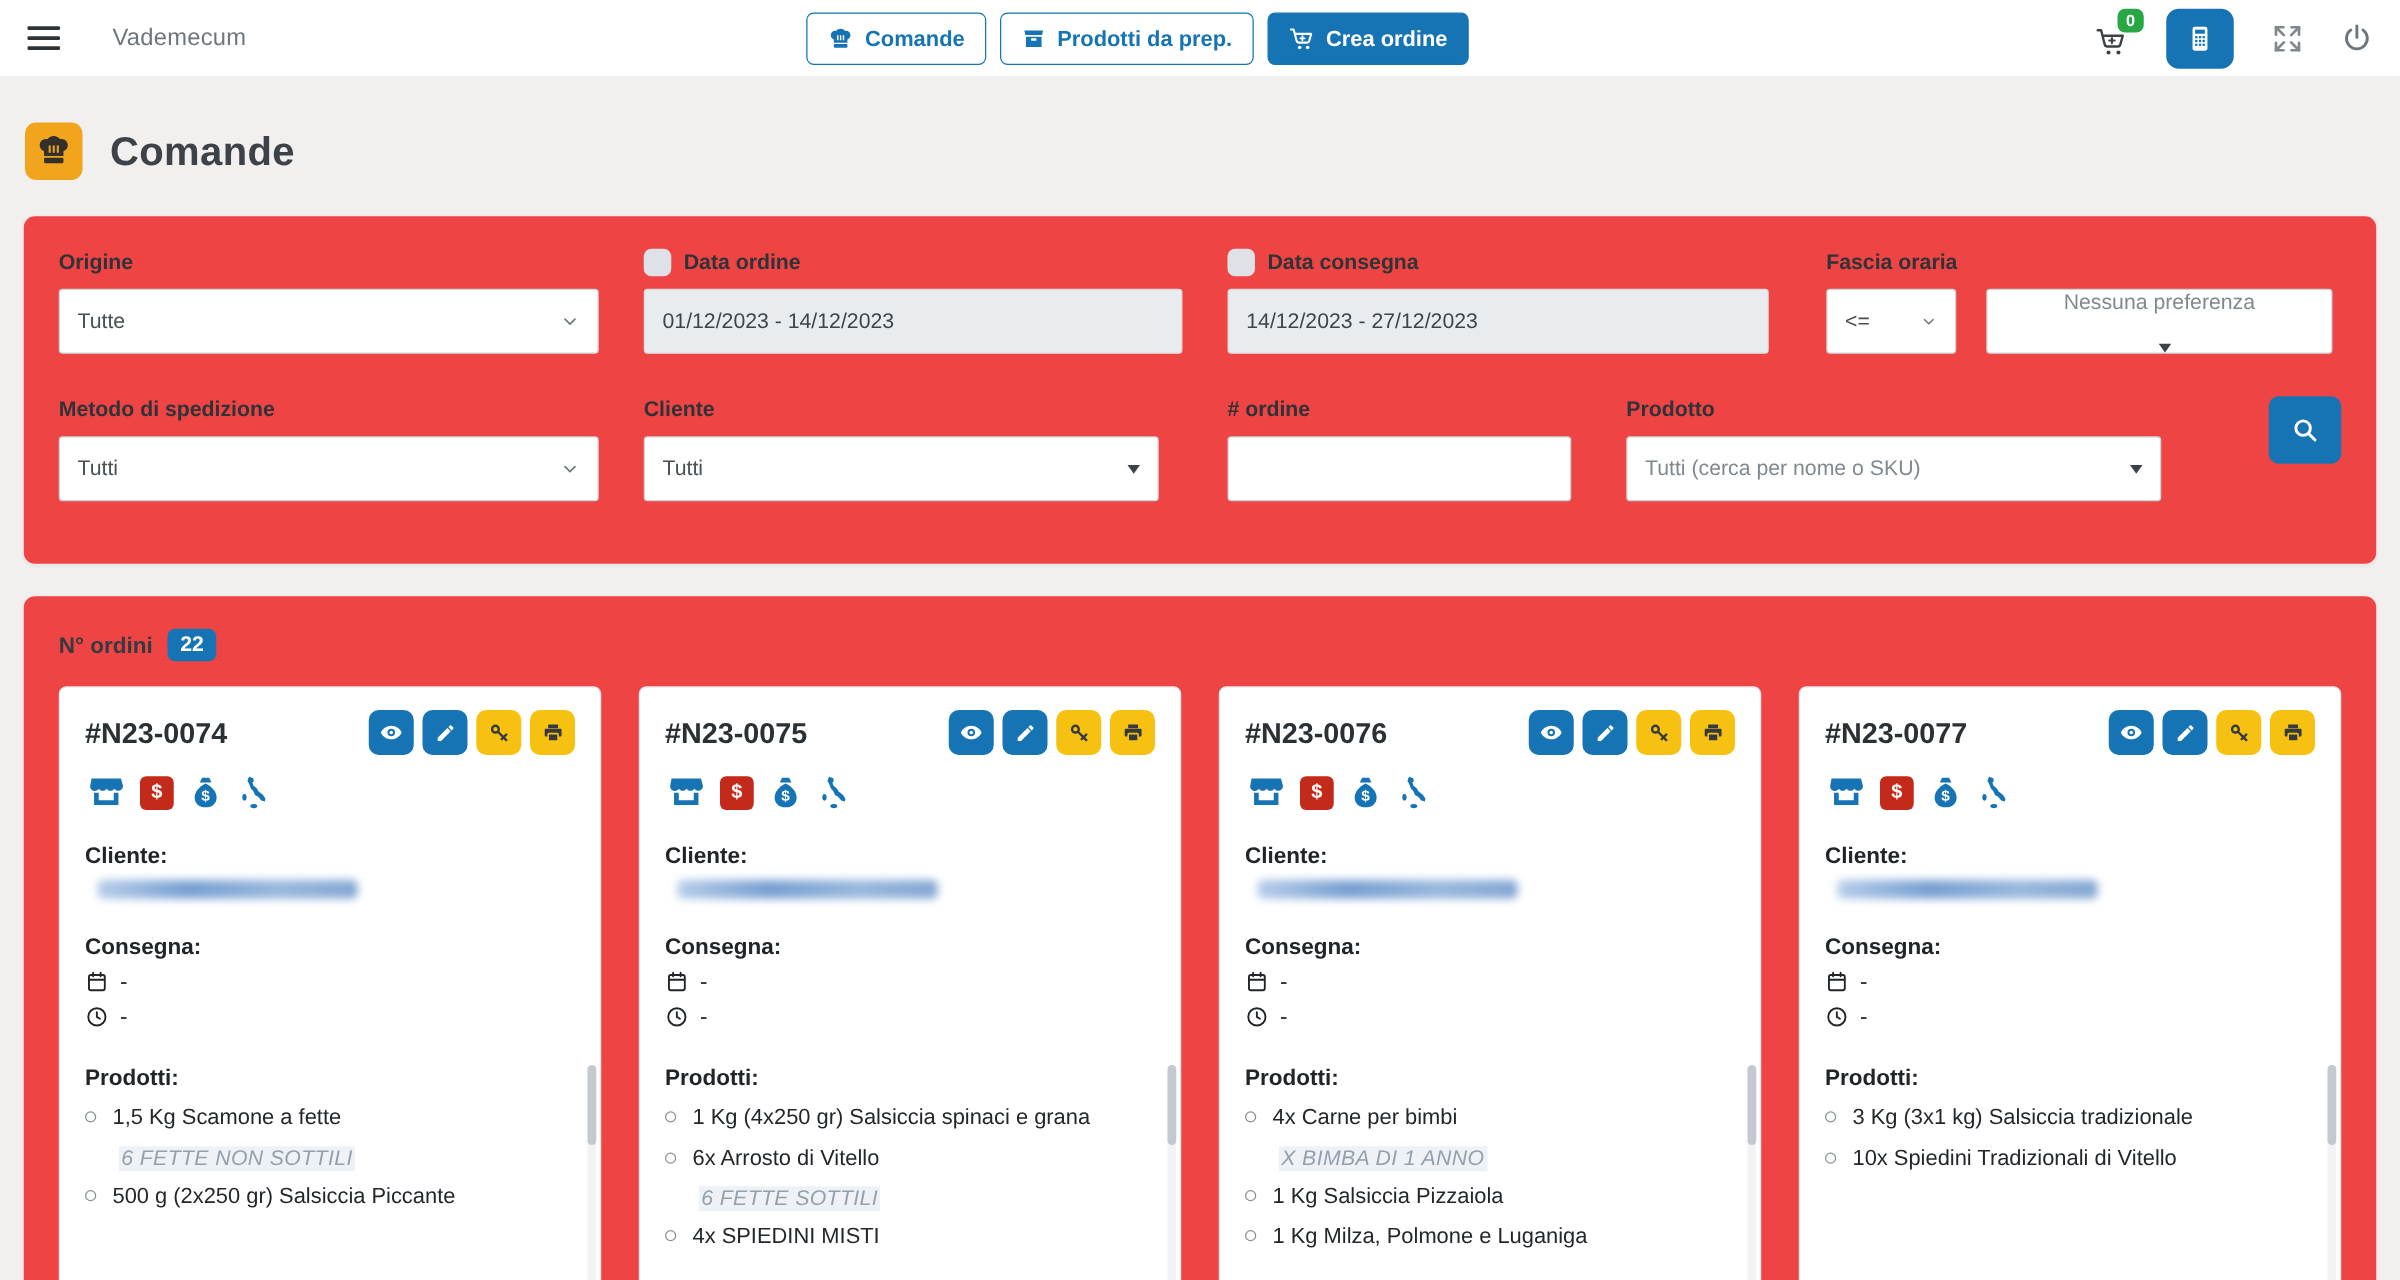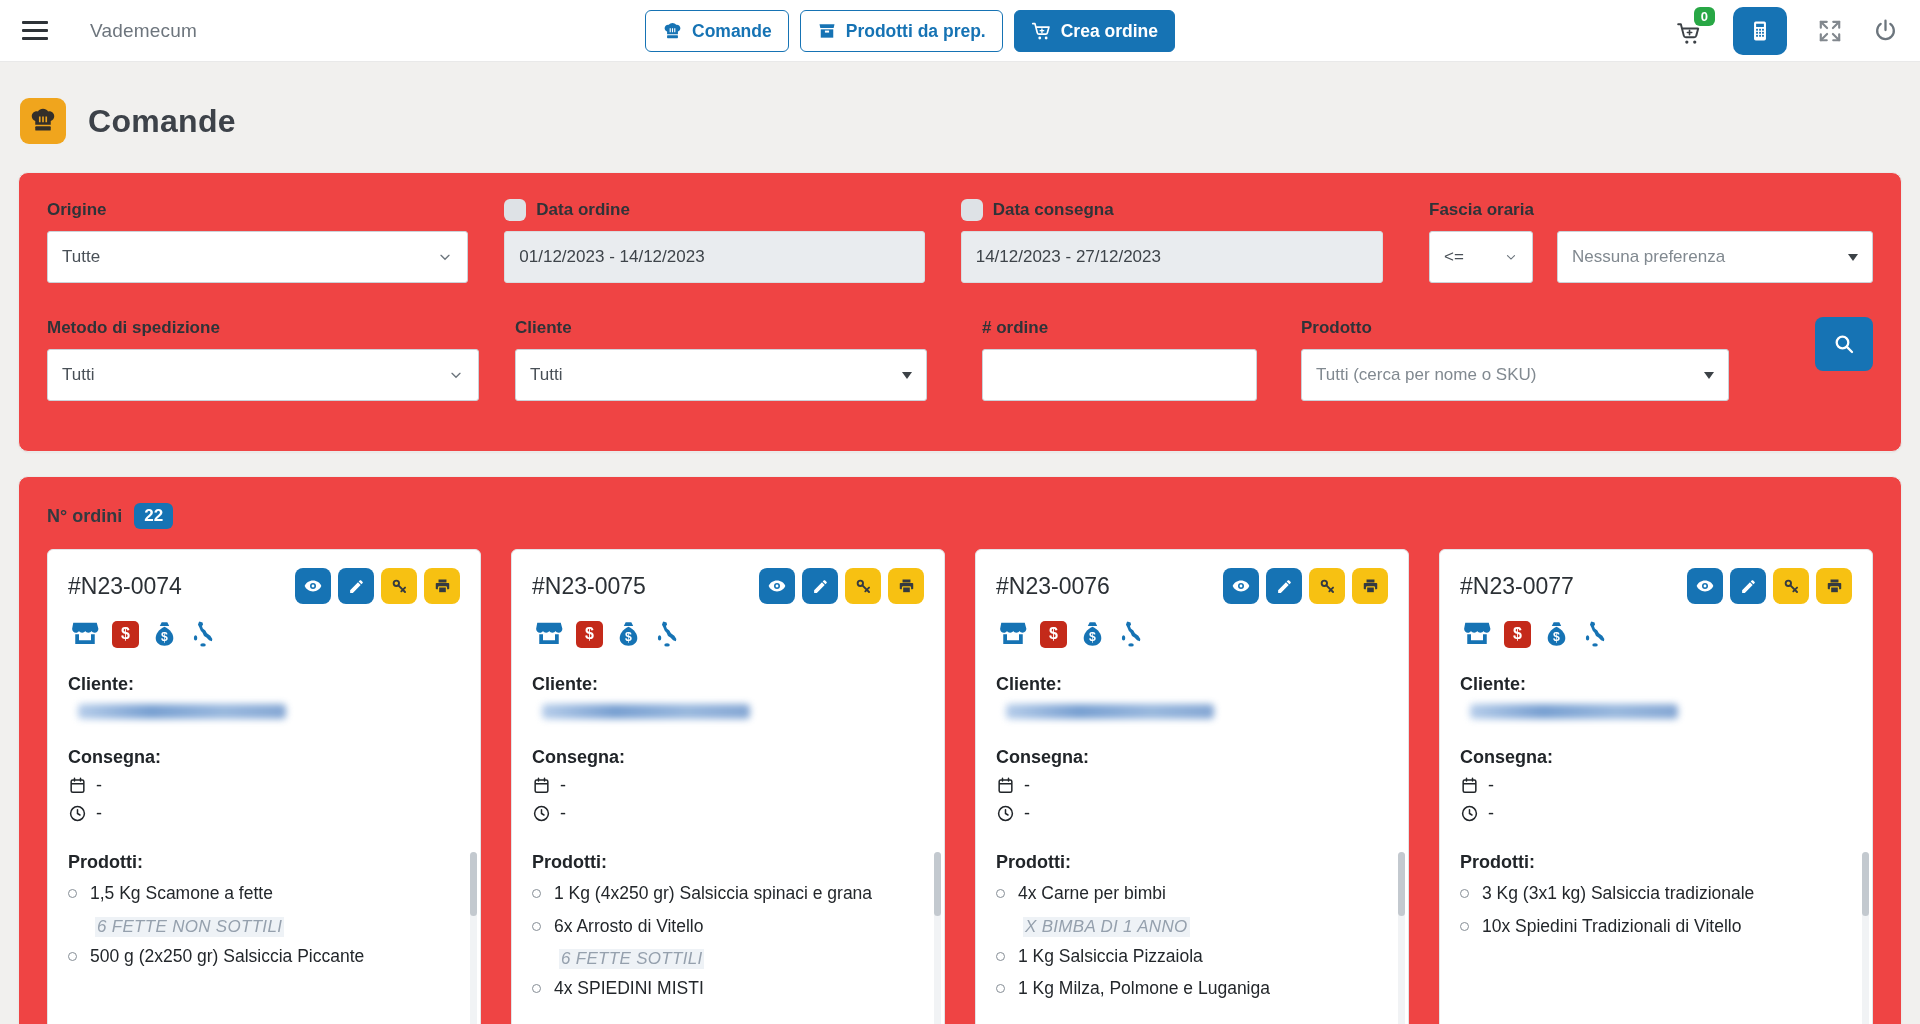--- a/index.html
+++ b/index.html
@@ -51,38 +51,38 @@
   .field-gray{background:#e9ecef;border-color:#d9dcdf;color:#3e444a;cursor:default;}
   input.field{cursor:text;}
   .muted{color:#818990;}
   .caret{width:0;height:0;border-left:5.5px solid transparent;border-right:5.5px solid transparent;
          border-top:7px solid #3c4247;margin-left:8px;flex:0 0 auto;}
   .w-origine{width:432px;margin-right:36px;}
   .w-date1{width:431px;margin-right:36px;}
   .w-date2{width:433px;margin-right:46px;}
   .fascia-fields{display:flex;gap:24px;}
   .w-op{width:104px;}
-  .w-fascia{width:316px;}
+  .w-fascia{width:277px;flex-direction:column;}
   .w-metodo{width:432px;margin-right:36px;}
   .w-cliente{width:412px;margin-right:55px;}
   .w-numordine{width:275px;margin-right:44px;}
   .w-prodotto{width:428px;}
   .search-btn{margin-left:auto;width:58px;height:54px;background:var(--primary);border:none;
               border-radius:8px;display:flex;align-items:center;justify-content:center;cursor:pointer;}
 
   
   .orders{margin-top:24px;padding:26px 28px;height:720px;}
   .orders-count{display:flex;align-items:center;gap:12px;font-size:18px;font-weight:700;color:#343a40;}
   .count-badge{background:var(--primary);color:#fff;font-size:17px;font-weight:700;
                padding:3px 10px;border-radius:6px;}
   .cards{margin-top:20px;display:grid;grid-template-columns:repeat(4,1fr);gap:30px;}
   .card{position:relative;border:1px solid #e2e4e7;border-radius:6px;background:#fff;
         padding:18px 20px;height:620px;overflow:hidden;}
   .card-head{display:flex;align-items:center;justify-content:space-between;}
-  .order-id{font-size:23px;font-weight:400;color:#2b3035;}
+  .order-id{font-size:23px;font-weight:700;color:#2b3035;}
   .actions{display:flex;gap:7px;}
   .act{width:36px;height:36px;border:none;border-radius:8px;display:flex;align-items:center;
        justify-content:center;cursor:pointer;}
   .act-blue{background:var(--primary);}
   .act-yellow{background:var(--warning);}
   .status-row{display:flex;align-items:center;gap:10px;margin-top:14px;height:32px;}
   .dollar-sq{width:27px;height:27px;background:var(--danger);border-radius:5px;color:#fff;
              font-weight:700;font-size:16px;display:flex;align-items:center;justify-content:center;}
   .sec-label{font-size:18px;font-weight:700;color:#212529;}
   .cliente-block{margin-top:24px;}

